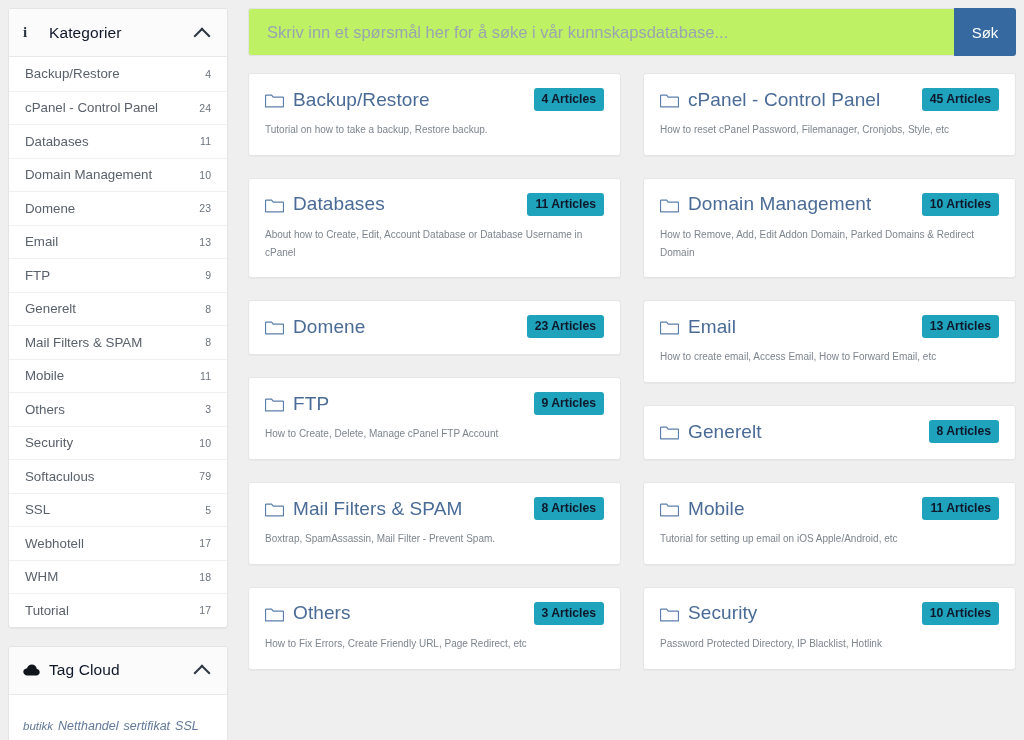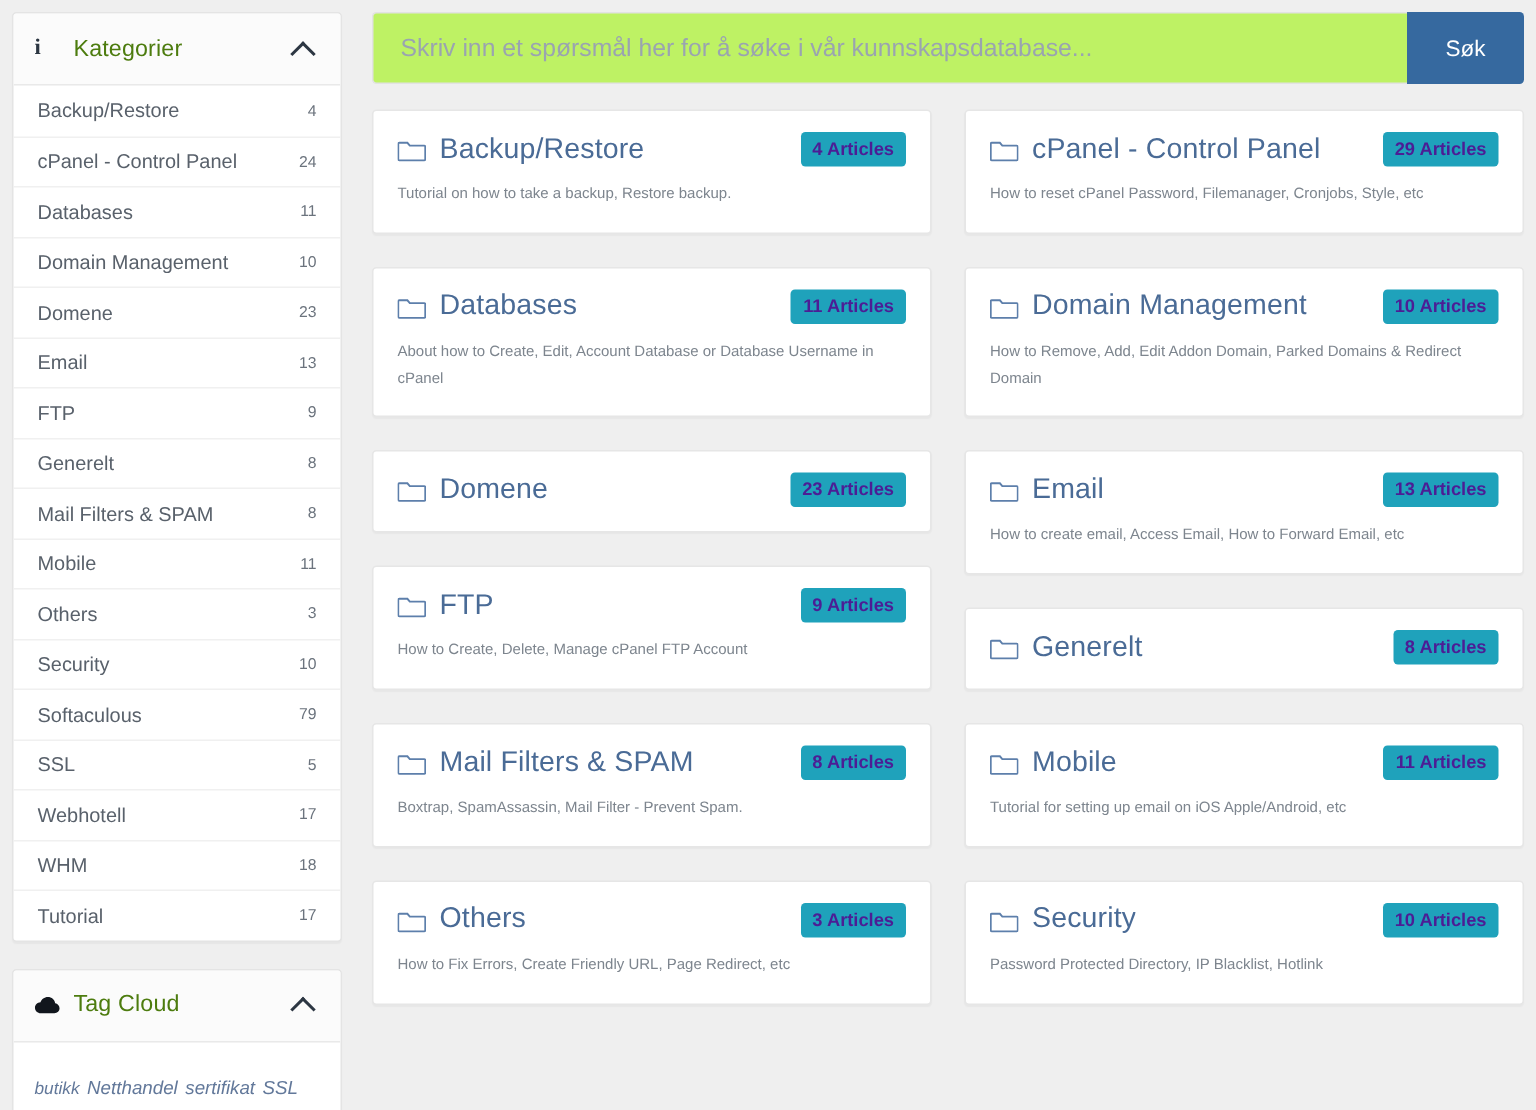--- a/index.html
+++ b/index.html
@@ -46,21 +46,21 @@
     align-items: center;
     justify-content: flex-start;
     color: #2c3642;
     font-size: 15px;
     font-weight: bold;
     font-family: "Liberation Serif", serif;
   }
   .panel-head .ph-title {
     flex: 1;
     font-size: 15.5px;
-    color: #4d7c0f;
+    color: #0f172a;
     padding-left: 8px;
     letter-spacing: .1px;
   }
   .chevron {
     width: 18px; height: 18px;
     position: relative;
     flex: 0 0 18px;
   }
   .chevron::before {
     content: "";
@@ -123,21 +123,21 @@
     border-radius: 3px 0 0 3px;
     background: #bef264;
     padding: 0 18px;
     font-size: 16.5px;
     color: #55606d;
     font-family: "Liberation Sans", sans-serif;
     outline: none;
   }
   .search-input::placeholder { color: #9aa4b0; }
   .search-btn {
-    width: 78px;
+    width: 62px;
     height: 48px;
     border: none;
     border-radius: 0 3px 3px 0;
     background: #36699f;
     color: #ffffff;
     font-size: 15px;
     font-family: "Liberation Sans", sans-serif;
     cursor: pointer;
   }
 
@@ -177,21 +177,21 @@
   .card-title {
     font-size: 19px;
     color: #4a6b96;
     white-space: nowrap;
     overflow: hidden;
     text-overflow: ellipsis;
     letter-spacing: .1px;
   }
   .badge {
     background: #1fa2bb;
-    color: #4c1d95;
+    color: #0f172a;
     font-size: 12.2px;
     font-weight: bold;
     border-radius: 3px;
     padding: 4px 8px 5px 8px;
     margin-left: 12px;
     white-space: nowrap;
     flex: 0 0 auto;
   }
   .card-desc {
     margin-top: 10px;
@@ -399,21 +399,21 @@
           <div class="card">
             <div class="card-head">
               <div class="card-title-wrap">
                 <span class="folder-icon">
                   <svg width="19" height="15" viewBox="0 0 19 15" aria-hidden="true">
                     <path d="M1.2 2.2h5.4l1.6 1.9h9.6c.4 0 .7.3.7.7v8.4c0 .4-.3.7-.7.7H1.2c-.4 0-.7-.3-.7-.7V2.9c0-.4.3-.7.7-.7z" fill="none" stroke="#5d7fab" stroke-width="1.25"></path>
                   </svg>
                 </span>
                 <span class="card-title">cPanel - Control Panel</span>
               </div>
-              <span class="badge">29 Articles</span>
+              <span class="badge">45 Articles</span>
             </div>
             <div class="card-desc">How to reset cPanel Password, Filemanager, Cronjobs, Style, etc</div>
           </div>
           <div class="card">
             <div class="card-head">
               <div class="card-title-wrap">
                 <span class="folder-icon">
                   <svg width="19" height="15" viewBox="0 0 19 15" aria-hidden="true">
                     <path d="M1.2 2.2h5.4l1.6 1.9h9.6c.4 0 .7.3.7.7v8.4c0 .4-.3.7-.7.7H1.2c-.4 0-.7-.3-.7-.7V2.9c0-.4.3-.7.7-.7z" fill="none" stroke="#5d7fab" stroke-width="1.25"></path>
                   </svg>

